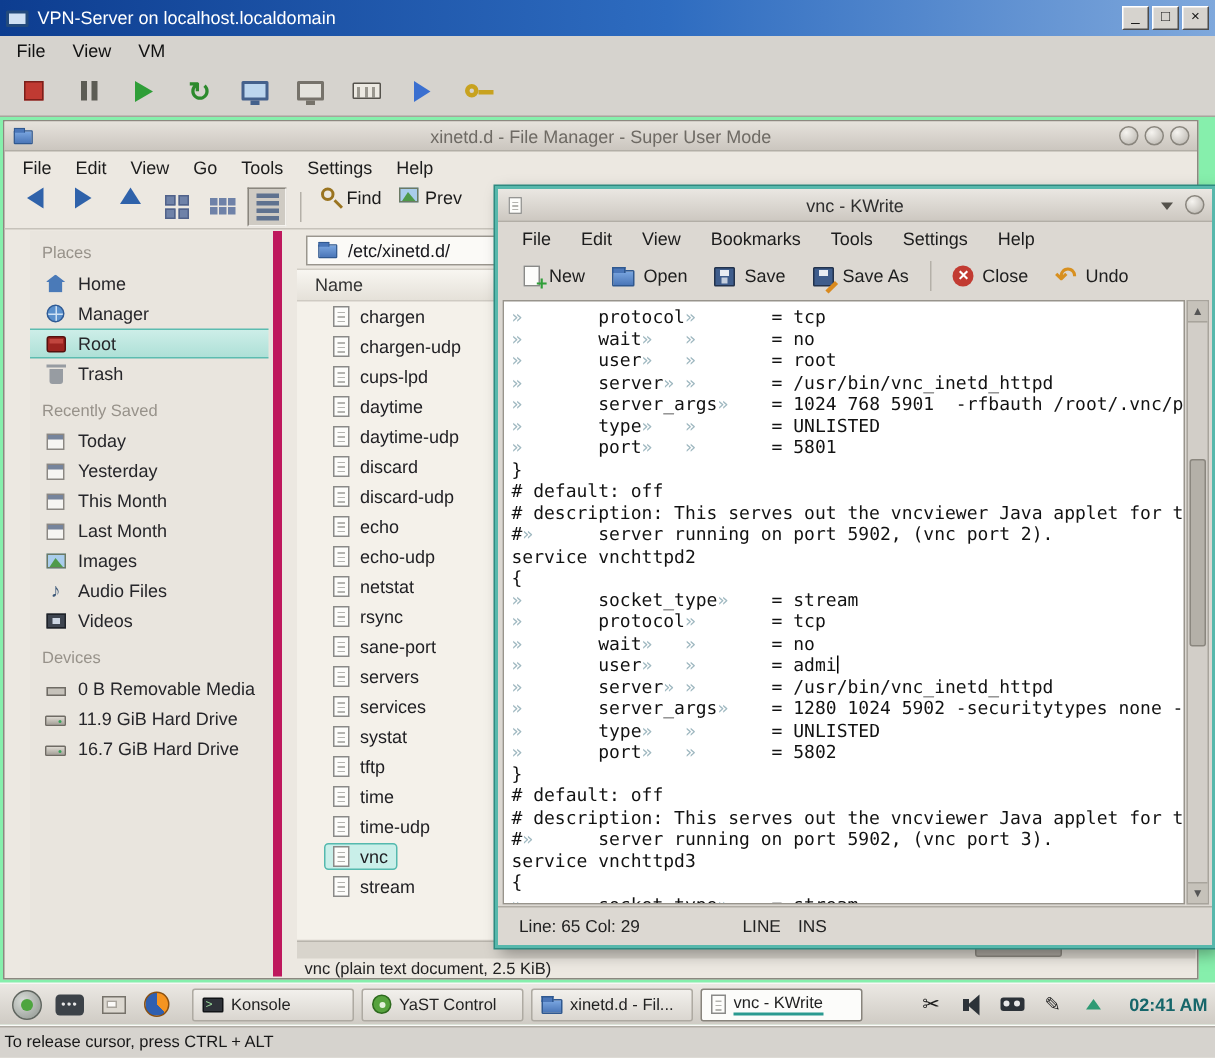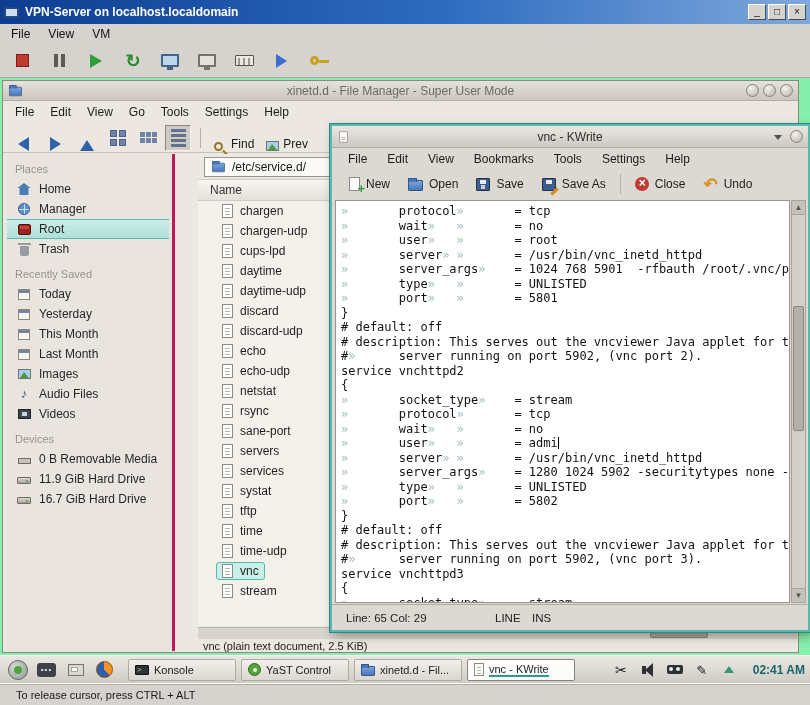--- a/index.html
+++ b/index.html
@@ -6,21 +6,21 @@
   html,body{margin:0;padding:0;width:810px;height:705px;overflow:hidden}
   body{font-family:"Liberation Sans",sans-serif;background:#d6d3ce}
   i,span{font-style:normal}
   .app{position:relative;width:810px;height:705px}
 
   
   .titlebar{position:absolute;left:0;top:0;width:810px;height:24px;
     background:linear-gradient(90deg,#0d3d90,#2e6cc0 55%,#7fa8dc);
     display:flex;align-items:center;padding:0 4px}
   .app-icon{width:15px;height:11px;background:#cfe0f4;border:2px solid #234a7c;border-radius:1px}
-  .ttext{color:#fff;font-weight:bold;font-size:12px;margin-left:6px;flex:1;white-space:nowrap}
+  .ttext{color:#fff;font-weight:normal;font-size:12px;margin-left:6px;flex:1;white-space:nowrap}
   .winbtn{width:18px;height:16px;background:#d6d3ce;border:1px solid;border-color:#ffffff #4c4c4c #4c4c4c #ffffff;
     margin-left:2px;font-size:10px;line-height:13px;text-align:center;color:#111}
   .btn-min::before{content:"_"} .btn-max::before{content:"□"} .btn-close::before{content:"×"}
 
   .menubar{position:absolute;left:0;top:24px;width:810px;height:20px;display:flex;align-items:center;font-size:12px;color:#111;padding-left:2px}
   .menubar .mitem{padding:2px 9px}
 
   .toolbar{position:absolute;left:0;top:44px;width:810px;height:34px;border-bottom:1px solid #a8a49c;
     display:flex;align-items:center;gap:13px;padding-left:10px;background:#d6d3ce}
   .tbi{width:24px;height:24px;display:flex;align-items:center;justify-content:center}
@@ -44,38 +44,38 @@
   
   .fm{position:absolute;left:2px;top:2px;width:797px;height:573px;background:#ece8e1;border:1px solid #8c8880;z-index:1}
   .fm-titlebar{height:20px;background:linear-gradient(#e6e2dc,#cbc6bf);border-bottom:1px solid #b2aea6;position:relative;display:flex;align-items:center}
   .fm-title{position:absolute;left:0;right:0;text-align:center;font-size:12px;color:#6e6a64;white-space:nowrap}
   .fm-tbicon{margin-left:5px;z-index:1}
   .fm-btns{position:absolute;right:5px;top:3px;display:flex}
   .roundbtn{width:13px;height:13px;border-radius:50%;background:radial-gradient(circle at 35% 30%,#f6f4f0,#b5b1aa);border:1px solid #89857d;margin-left:4px}
   .fm-menubar{height:22px;display:flex;align-items:center;font-size:12px;color:#1c1c1c;padding-left:4px}
   .fm-menubar .mitem{padding:3px 8px}
   .fm-toolbar{height:30px;display:flex;align-items:center;padding-left:6px;border-bottom:1px solid #c6c2ba;gap:4px}
-  .navbtn{width:28px;height:26px;display:flex;align-items:flex-end;justify-content:center}
+  .navbtn{width:28px;height:26px;display:flex;align-items:flex-start;justify-content:center}
   .ic-back-icon{width:0;height:0;border-right:11px solid #2f62aa;border-top:7px solid transparent;border-bottom:7px solid transparent}
   .ic-forward-icon{width:0;height:0;border-left:11px solid #2f62aa;border-top:7px solid transparent;border-bottom:7px solid transparent}
   .ic-up-icon{width:0;height:0;border-bottom:11px solid #2f62aa;border-left:7px solid transparent;border-right:7px solid transparent}
   .viewbtn{width:26px;height:26px;display:flex;align-items:center;justify-content:center;border:1px solid transparent}
   .viewbtn.pressed{background:#cfcbc3;border-color:#8a867e #f4f2ee #f4f2ee #8a867e}
   .grid4{display:grid;grid-template-columns:7px 7px;grid-auto-rows:7px;gap:2px}
   .grid4 i{background:#6f82a8;border:1px solid #51628a}
   .grid6{display:grid;grid-template-columns:5px 5px 5px;grid-auto-rows:5px;gap:1px}
   .grid6 i{background:#6f82a8}
   .glines{display:grid;grid-auto-rows:3px;gap:2px;width:15px}
   .glines i{background:#5f728f}
   .tsep{width:1px;height:20px;background:#b4b0a8;margin:0 5px}
   .fm-tool-lbl{font-size:12px;color:#1c1c1c;margin-left:4px}
   .ic-find-icon{width:9px;height:9px;border:2px solid #9a7420;border-radius:50%;position:relative;margin-right:4px}
   .ic-find-icon::after{content:"";position:absolute;width:7px;height:2px;background:#9a7420;transform:rotate(45deg);left:6px;top:8px}
 
-  .fm-sidebar{position:absolute;left:4px;top:73px;width:168px;bottom:1px;background:#e9e5de;border-right:3px solid #be185d;overflow:hidden}
+  .fm-sidebar{position:absolute;left:17px;top:73px;width:168px;bottom:1px;background:#e9e5de;border-right:6px solid #be185d;overflow:hidden}
   .side-label{color:#97928a;font-size:11px;margin:9px 0 3px 8px;height:13px}
   .side-item{height:20px;display:flex;align-items:center;gap:7px;padding-left:9px;font-size:12px;color:#26262a;white-space:nowrap}
   .side-item.selected{background:linear-gradient(#cdeee8,#aee0d7);border-top:1px solid #5cbcb0;border-bottom:1px solid #5cbcb0;margin-right:3px}
   .sicon{width:16px;display:flex;justify-content:center}
 
   .ic-home-icon{width:13px;height:12px;background:#4a7ab8;clip-path:polygon(50% 0,100% 42%,84% 42%,84% 100%,16% 100%,16% 42%,0 42%)}
   .ic-network-icon{width:12px;height:12px;border-radius:50%;background:#5a90cc;border:1px solid #2f5a94;position:relative;overflow:hidden}
   .ic-network-icon::before{content:"";position:absolute;left:0;right:0;top:5px;height:1px;background:#cfe2f4}
   .ic-network-icon::after{content:"";position:absolute;top:0;bottom:0;left:5px;width:1px;background:#cfe2f4}
   .ic-root-icon{width:13px;height:11px;background:#9c2420;border:1px solid #56100e;border-radius:2px;position:relative}
@@ -183,21 +183,21 @@
   .ic-volume-icon::before{content:"";position:absolute;left:3px;top:-3px;width:0;height:0;border-right:8px solid #2c3238;border-top:7px solid transparent;border-bottom:7px solid transparent}
   .ic-mixer-icon{width:16px;height:9px;background:#2c3238;border-radius:2px;position:relative}
   .ic-mixer-icon::before{content:"";position:absolute;left:2px;top:2px;width:4px;height:4px;background:#e8e8e8;border-radius:50%}
   .ic-mixer-icon::after{content:"";position:absolute;left:9px;top:2px;width:4px;height:4px;background:#e8e8e8;border-radius:50%}
   .ic-pen-icon::before{content:"✎";font-size:13px;color:#1c1c1c}
   .ic-panel-arrow-icon{width:0;height:0;border-bottom:7px solid #2f9a74;border-left:5px solid transparent;border-right:5px solid transparent}
   .clock{color:#16666a;font-size:12px;font-weight:bold;white-space:nowrap;margin-left:2px}
 
   
   .statusbar{position:absolute;left:0;top:683px;width:810px;height:22px;background:#d6d3ce;border-top:1px solid #fcfbf9;
-    display:flex;align-items:center;padding-left:16px;font-size:11px;color:#181818;box-shadow:inset 0 1px 0 #b0aca4}
+    display:flex;align-items:center;padding-left:3px;font-size:11px;color:#181818;box-shadow:inset 0 1px 0 #b0aca4}
 </style>
 </head>
 <body>
 
 <div class="app">
 
   <div class="titlebar">
     <span class="app-icon"></span>
     <span class="ttext">VPN-Server on localhost.localdomain</span>
     <span class="winbtn btn-min"></span>
@@ -395,21 +395,21 @@
               <i class="ic-hard-drive-icon"></i>
             </span>
             <span class="slabel">16.7 GiB Hard Drive</span>
           </div>
         </div>
 
       <div class="fm-list">
         <div class="loc-row">
           <span class="loc-field">
             <span class="folder small"></span>
-            <span>/etc/service.d/</span>
+            <span>/etc/xinetd.d/</span>
           </span>
         </div>
         <div class="name-header">
           <span>Name</span>
         </div>
         <div id="fm-files">
             <div class="file-row">
               <span class="fitem">
                 <span class="page"></span>
                 <span class="fname">chargen</span>

